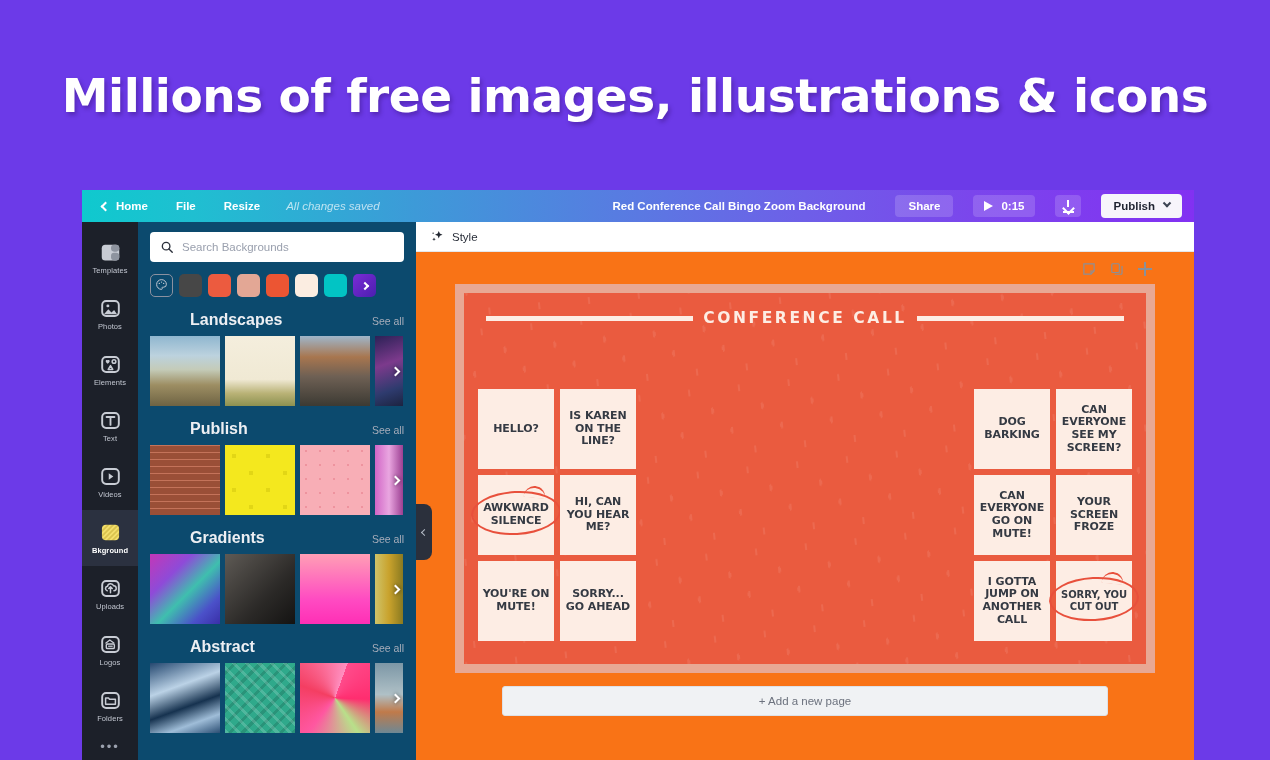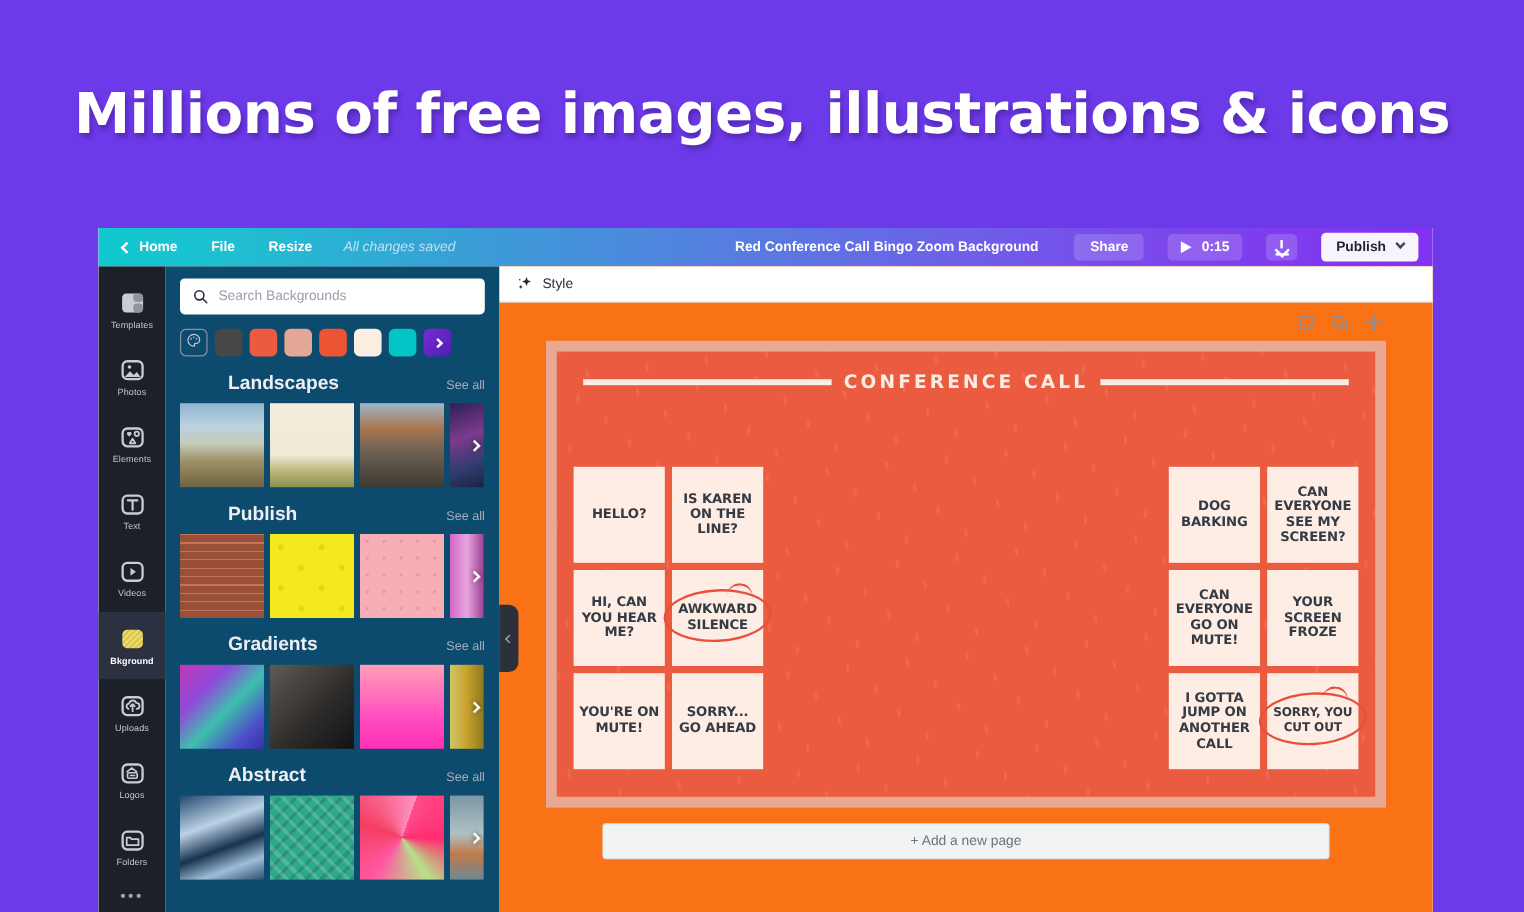--- a/index.html
+++ b/index.html
@@ -621,26 +621,26 @@
               <div class="grid-row">
                 <div class="cell">
                     <span>HELLO?</span>
                   </div>
                 <div class="cell">
                     <span>IS KAREN ON THE LINE?</span>
                   </div>
               </div>
               <div class="grid-row">
                 <div class="cell">
-                    <span>HI, CAN YOU HEAR ME?</span>
-                  </div>
-                <div class="cell">
                   <span>AWKWARD SILENCE</span>
                   <span class="circle-mark"></span>
                 </div>
+                <div class="cell">
+                    <span>HI, CAN YOU HEAR ME?</span>
+                  </div>
               </div>
               <div class="grid-row">
                 <div class="cell">
                     <span>YOU'RE ON MUTE!</span>
                   </div>
                 <div class="cell">
                     <span>SORRY... GO AHEAD</span>
                   </div>
               </div>
             </div>

